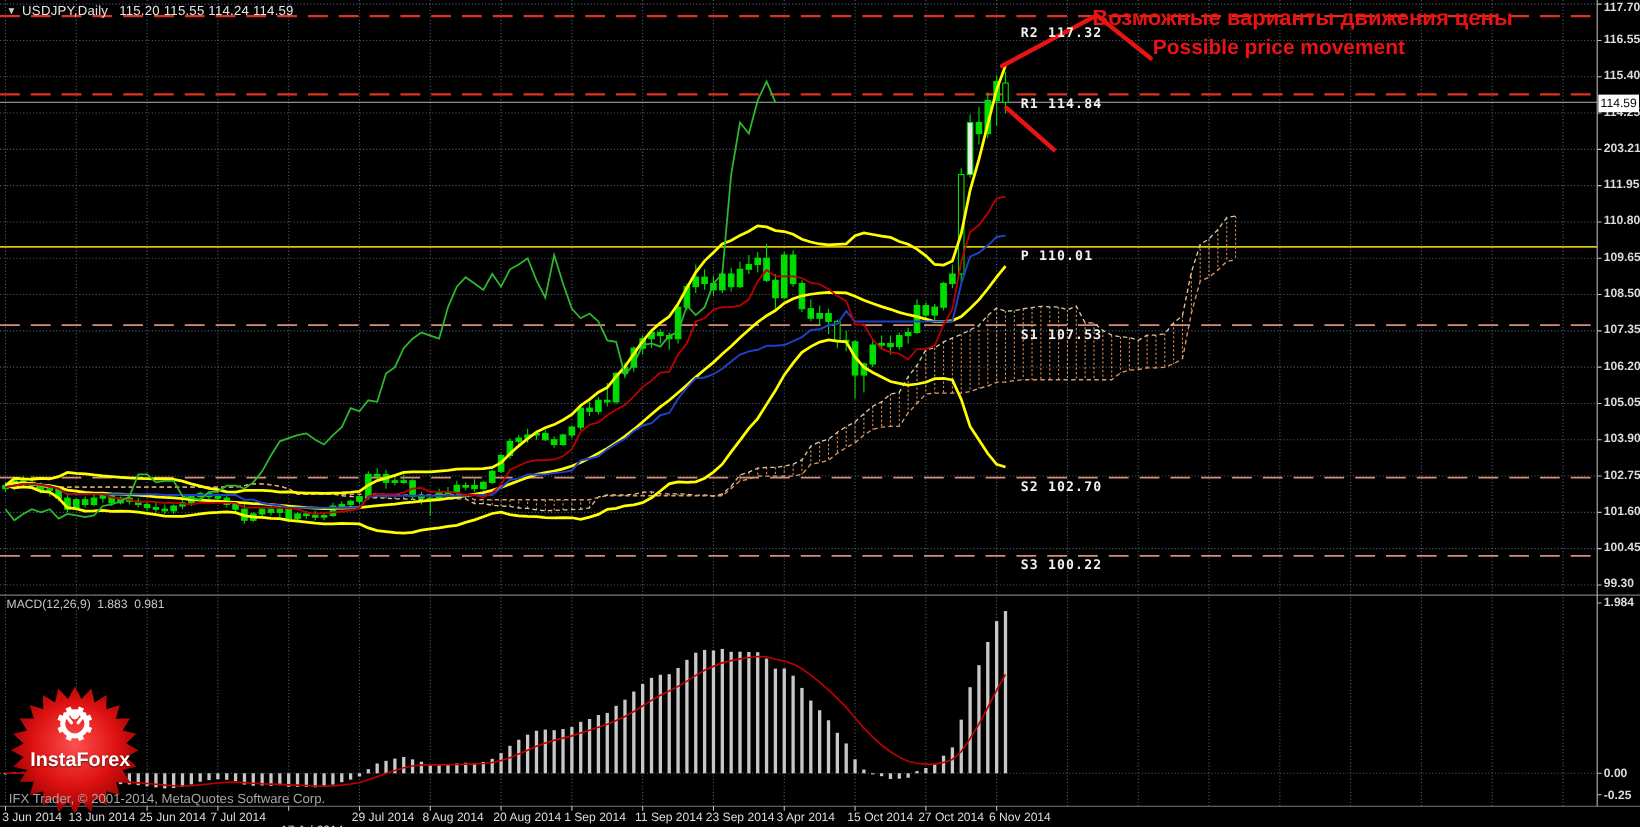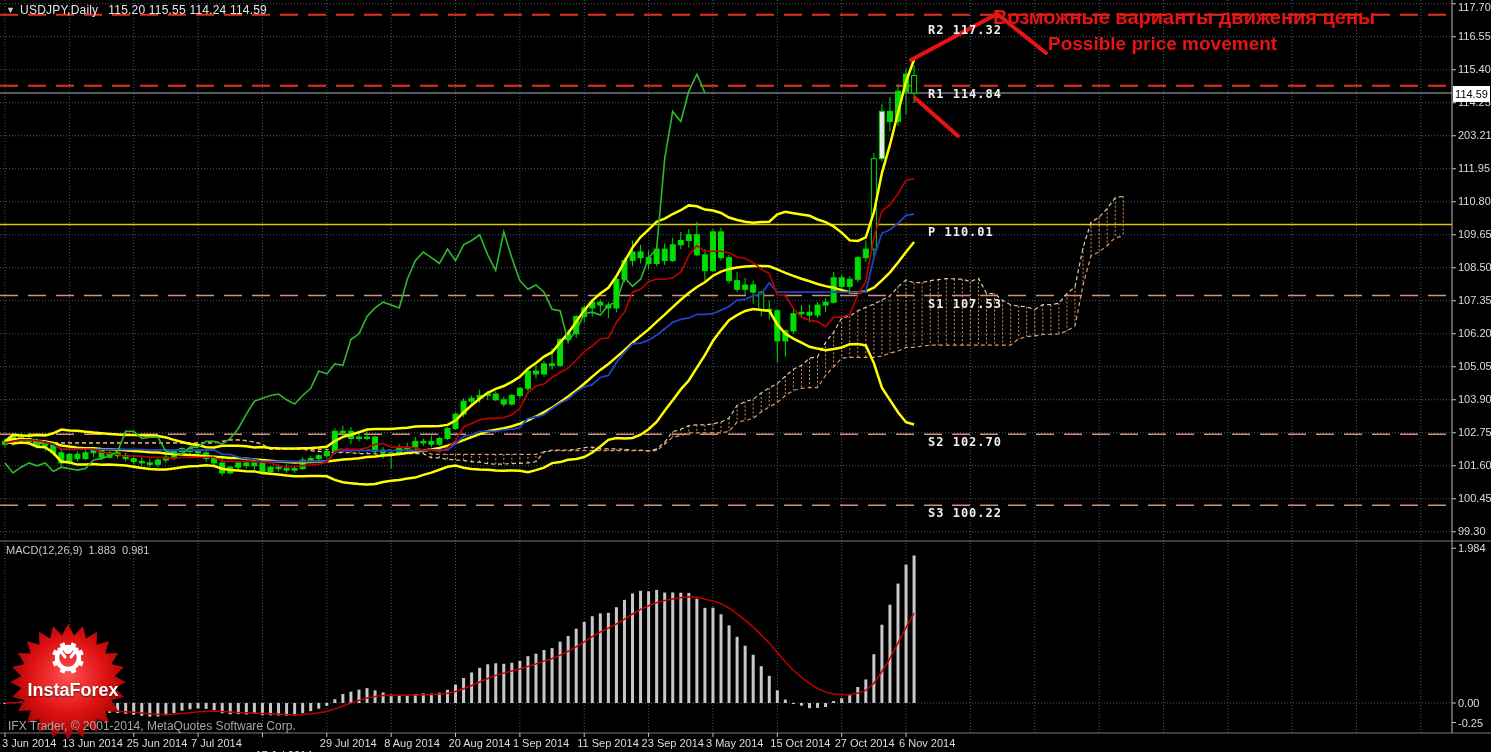--- a/index.html
+++ b/index.html
@@ -3,21 +3,21 @@
 <meta charset="utf-8">
 <style>
   html,body{margin:0;padding:0;background:#000;}
   #root{position:relative;width:1491px;height:752px;background:#000;overflow:hidden;
         font-family:"Liberation Sans",sans-serif;}
   #chart-svg-holder{position:absolute;left:0;top:0;width:1491px;height:752px;}
   .ovl{position:absolute;white-space:nowrap;}
   #header{left:6px;top:3px;color:#e6e6e6;font-size:12px;letter-spacing:.2px;}
   #header .tri{display:inline-block;color:#cfcfcf;font-size:9px;margin-right:5px;vertical-align:1px;}
   #header .ohlc{margin-left:10px;}
-  .price-tick,.macd-tick{left:1458px;color:#dcdcdc;font-size:11px;}
+  .price-tick,.macd-tick{left:1458px;color:#dcdcdc;font-size:11px;font-weight:bold;}
   .date-tick{top:737px;color:#dcdcdc;font-size:11px;}
   #cur-price-box{left:1453px;width:37px;background:#fff;color:#000;font-size:11px;
                  text-align:center;padding:2px 0;}
   .pivot-label{left:928px;color:#f0f0f0;font-size:12px;font-weight:bold;
                font-family:"DejaVu Sans Mono",monospace;letter-spacing:1px;}
   #anno1{color:#e81313;font-size:20px;font-weight:bold;left:993px;top:6px;}
   #anno2{color:#e81313;font-size:19px;font-weight:bold;left:1048px;top:33px;}
   #macd-label{left:6px;top:544px;font-size:11px;color:#c8c8c8;}
   #macd-label span{margin-right:6px;}
   #logo{left:8px;top:616px;width:130px;height:132px;}
@@ -669,21 +669,21 @@
     <span class="ovl date-tick" style="left: 62.36px;">13 Jun 2014</span>
     <span class="ovl date-tick" style="left: 126.72px;">25 Jun 2014</span>
     <span class="ovl date-tick" style="left: 191.08px;">7 Jul 2014</span>
     <span class="ovl date-tick" style="left: 255.44px; margin-top: 12px;">17 Jul 2014</span>
     <span class="ovl date-tick" style="left: 319.8px;">29 Jul 2014</span>
     <span class="ovl date-tick" style="left: 384.16px;">8 Aug 2014</span>
     <span class="ovl date-tick" style="left: 448.52px;">20 Aug 2014</span>
     <span class="ovl date-tick" style="left: 512.88px;">1 Sep 2014</span>
     <span class="ovl date-tick" style="left: 577.24px;">11 Sep 2014</span>
     <span class="ovl date-tick" style="left: 641.6px;">23 Sep 2014</span>
-    <span class="ovl date-tick" style="left: 705.96px;">3 May 2014</span>
+    <span class="ovl date-tick" style="left: 705.96px;">3 Apr 2014</span>
     <span class="ovl date-tick" style="left: 770.32px;">15 Oct 2014</span>
     <span class="ovl date-tick" style="left: 834.68px;">27 Oct 2014</span>
     <span class="ovl date-tick" style="left: 899.04px;">6 Nov 2014</span>
   </div>
 
   <div id="pivot-labels">
     <div class="ovl pivot-label" style="top: 23px;">R2 117.32</div>
     <div class="ovl pivot-label" style="top: 86.826px;">R1 114.84</div>
     <div class="ovl pivot-label" style="top: 225.428px;">P 110.01</div>
     <div class="ovl pivot-label" style="top: 296.594px;">S1 107.53</div>

